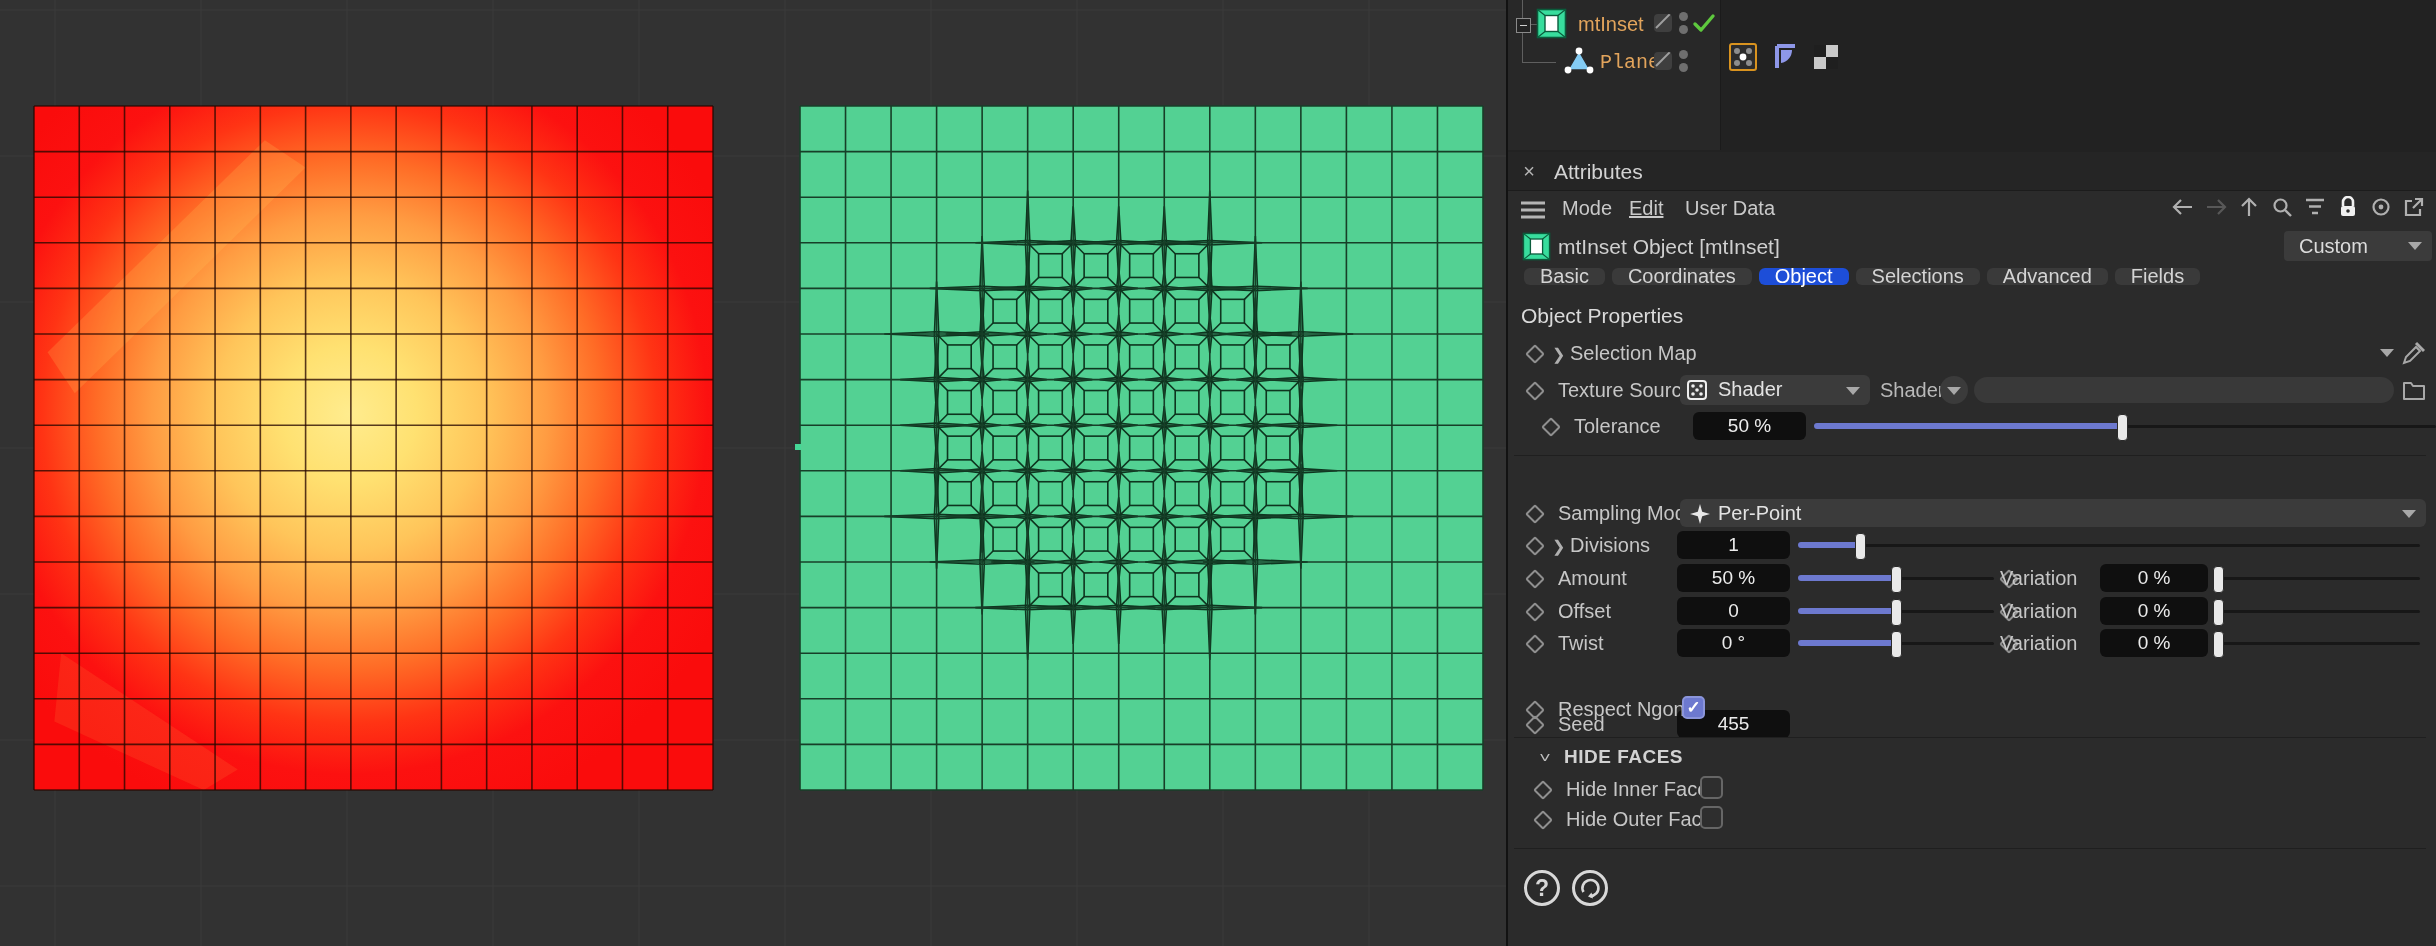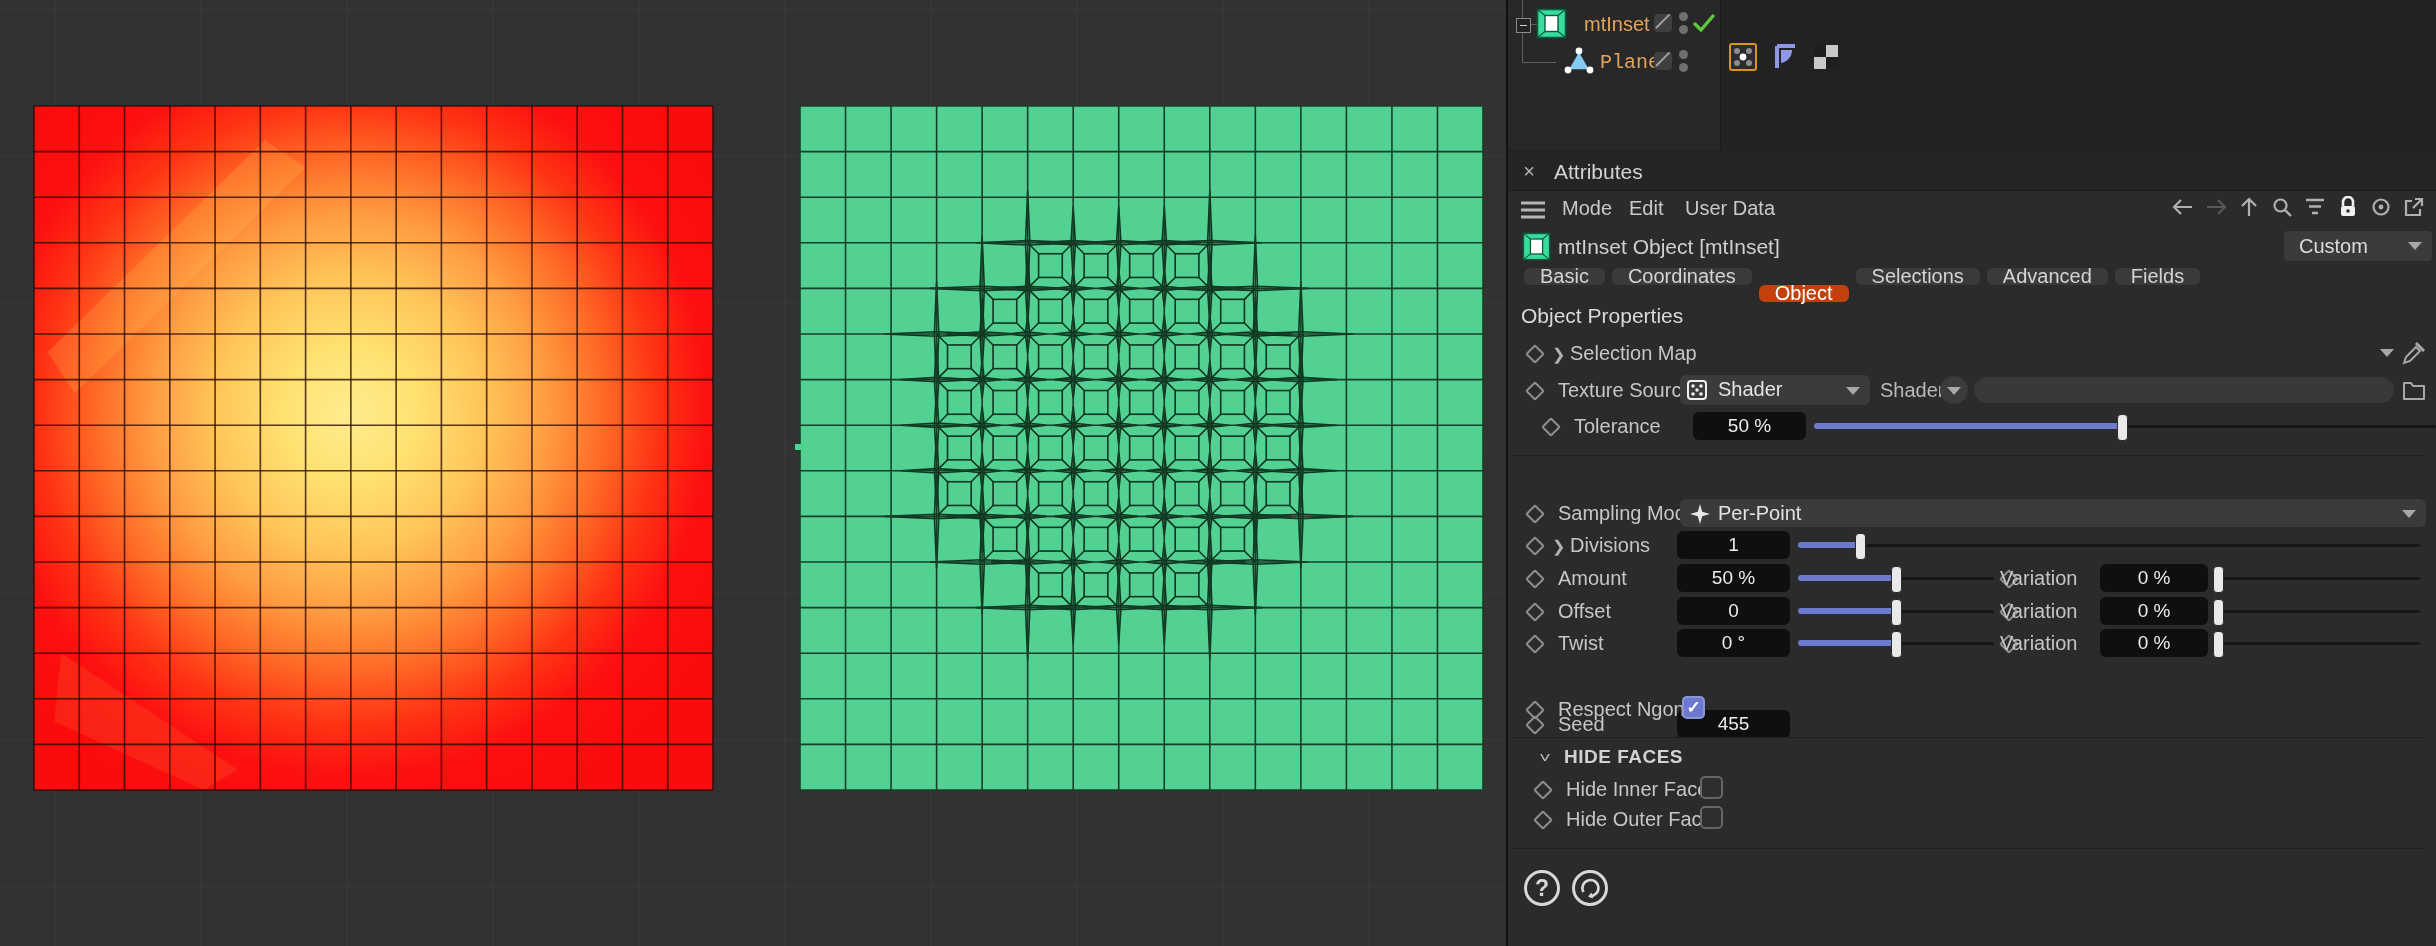--- a/index.html
+++ b/index.html
@@ -40,21 +40,21 @@
   .mbicons .ic{width:24px;height:24px;display:flex;align-items:center;justify-content:center;}
 
   .objrow{position:absolute;left:0;top:76px;width:100%;height:38px;}
   .objrow .title{position:absolute;left:50px;top:7px;font-size:21px;color:#cfcfcf;}
   .preset{position:absolute;left:776px;top:3px;width:148px;height:30px;background:#3b3b3b;border-radius:4px;}
   .preset span{position:absolute;left:15px;top:4px;font-size:20px;color:#dcdcdc;}
 
   .tabs{position:absolute;left:16px;top:116px;display:flex;gap:7px;}
   .tab{height:17px;padding:0 16px;border-radius:6px;background:#3a3a3a;color:#d4d4d4;font-size:20px;
        display:flex;align-items:center;}
-  .tab.active{background:#c2410c;color:#ffffff;margin-top:17px;}
+  .tab.active{background:#1d4ed8;color:#ffffff;}
 
   .sectitle{position:absolute;left:13px;top:152px;font-size:21px;color:#dadada;}
 
   .prow{position:absolute;left:0;width:924px;height:30px;}
   .dia{position:absolute;left:20px;top:9px;width:10px;height:10px;border:2px solid #8f8f8f;
        border-radius:2px;transform:rotate(45deg);}
   .dia.v{left:494px;}
   .plabel{position:absolute;left:50px;top:4px;font-size:20px;color:#c6c6c6;white-space:nowrap;}
   .plabel.ind{left:62px;}
   .vlabel{position:absolute;left:492px;top:4px;font-size:20px;color:#c6c6c6;}
@@ -389,21 +389,21 @@
     <div class="tree" style="left:14px;top:31px;width:1px;height:31px;"></div>
     <div class="tree" style="left:14px;top:62px;width:34px;height:1px;"></div>
     <div class="expander" style="left:8px;top:18px;"></div>
 
     <div>
       <svg style="position:absolute;left:28px;top:8px;" width="31" height="31" viewBox="0 0 31 31">
         <rect x="1.5" y="1.5" width="28" height="28" fill="#38dd9d" stroke="#0b5c3c" stroke-width="1.6"></rect>
         <rect x="9" y="7.5" width="13" height="16" fill="#ffffff" stroke="#0b5c3c" stroke-width="1.4"></rect>
         <path d="M1.5,1.5 L9,7.5 M29.5,1.5 L22,7.5 M1.5,29.5 L9,23.5 M29.5,29.5 L22,23.5" stroke="#0b5c3c" stroke-width="1.2"></path>
       </svg>
-      <span class="om-name" style="left:76px;top:13px;">mtInset</span>
+      <span class="om-name" style="left:70px;top:13px;">mtInset</span>
       <div class="toggle-sq" style="left:146px;top:14px;"></div>
       <div class="dot" style="left:171px;top:12px;"></div>
       <div class="dot" style="left:171px;top:25px;"></div>
       <svg style="position:absolute;left:184px;top:12px;" width="24" height="22" viewBox="0 0 24 22">
         <path d="M3,12 L9,18 L21,4" stroke="#5ec93e" stroke-width="3.4" fill="none" stroke-linecap="round" stroke-linejoin="round"></path>
       </svg>
     </div>
 
     <div>
       <svg style="position:absolute;left:54px;top:44px;" width="34" height="34" viewBox="0 0 34 34">
@@ -447,21 +447,21 @@
     <div class="titlebar">
       <div class="x">×</div>
       <div class="t">Attributes</div>
     </div>
 
     <div class="menubar">
       <svg style="position:absolute;left:12px;top:10px;" width="26" height="20" viewBox="0 0 26 20">
         <path d="M1,3 H25 M1,10 H25 M1,17 H25" stroke="#b5b5b5" stroke-width="3"></path>
       </svg>
       <span class="mi" style="left:54px;">Mode</span>
-      <span class="mi" style="left:121px;">Edit</span>
+      <span class="mi" style="left:121px;text-decoration:underline;">Edit</span>
       <span class="mi" style="left:177px;">User Data</span>
 
       <div class="mbicons">
         <div class="ic">
           <svg width="22" height="18" viewBox="0 0 22 18">
               <path d="M20,9 H3 M9,2 L2,9 L9,16" stroke="#b0b0b0" stroke-width="2.2" fill="none"></path>
             </svg>
         </div>
         <div class="ic">
           <svg width="22" height="18" viewBox="0 0 22 18">

